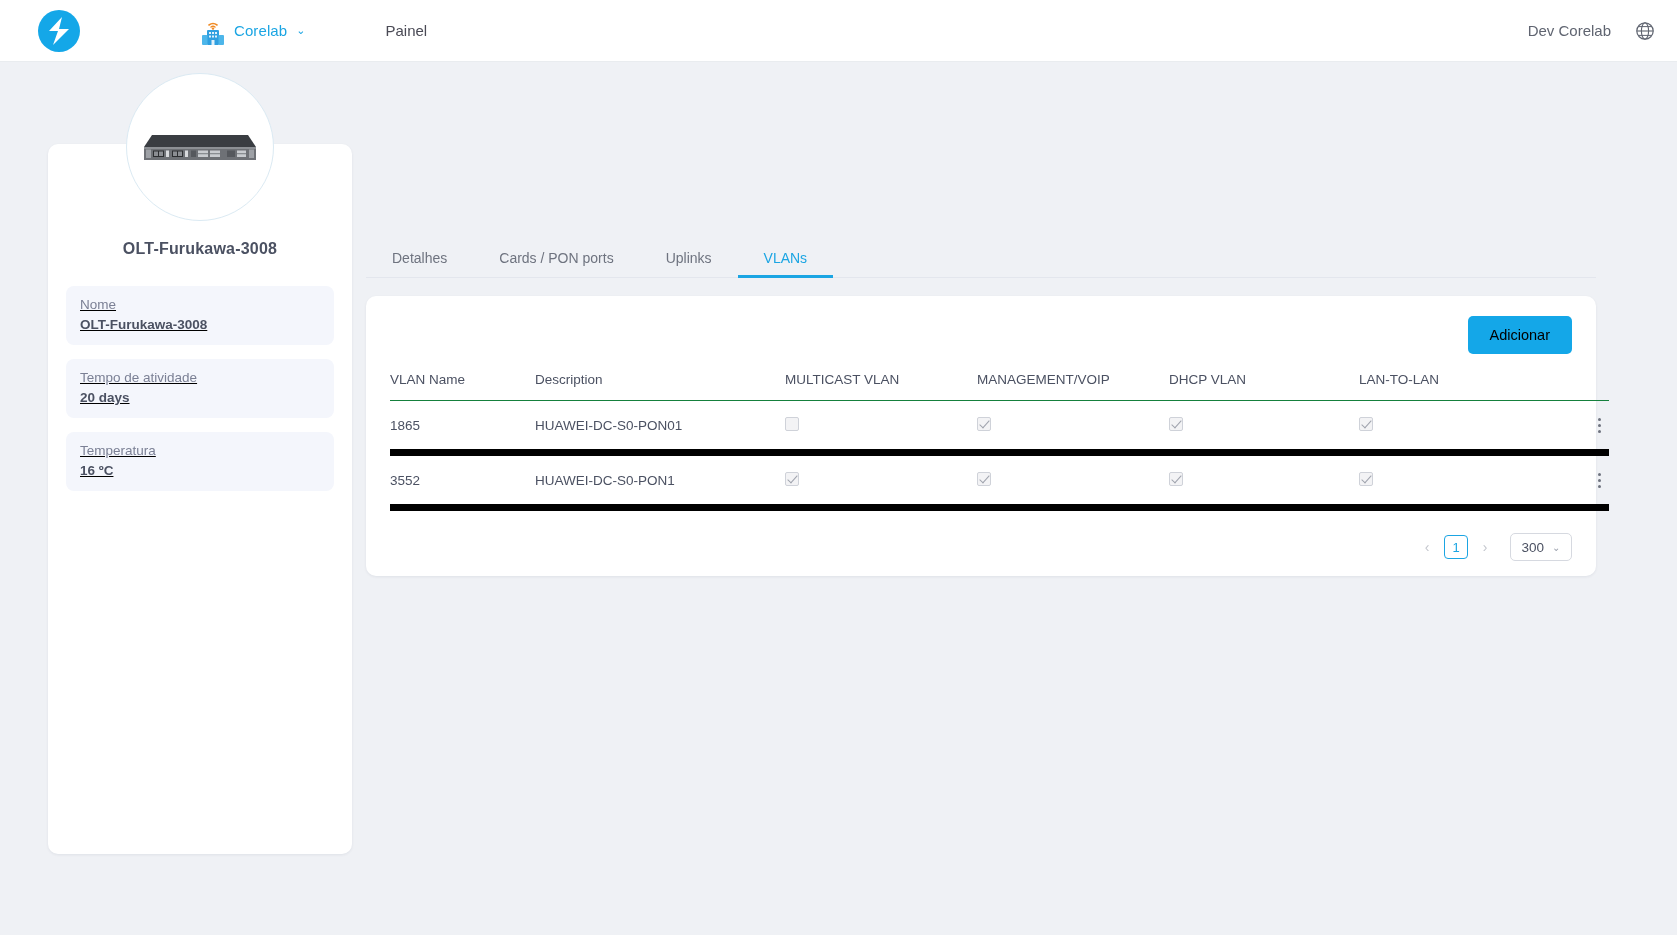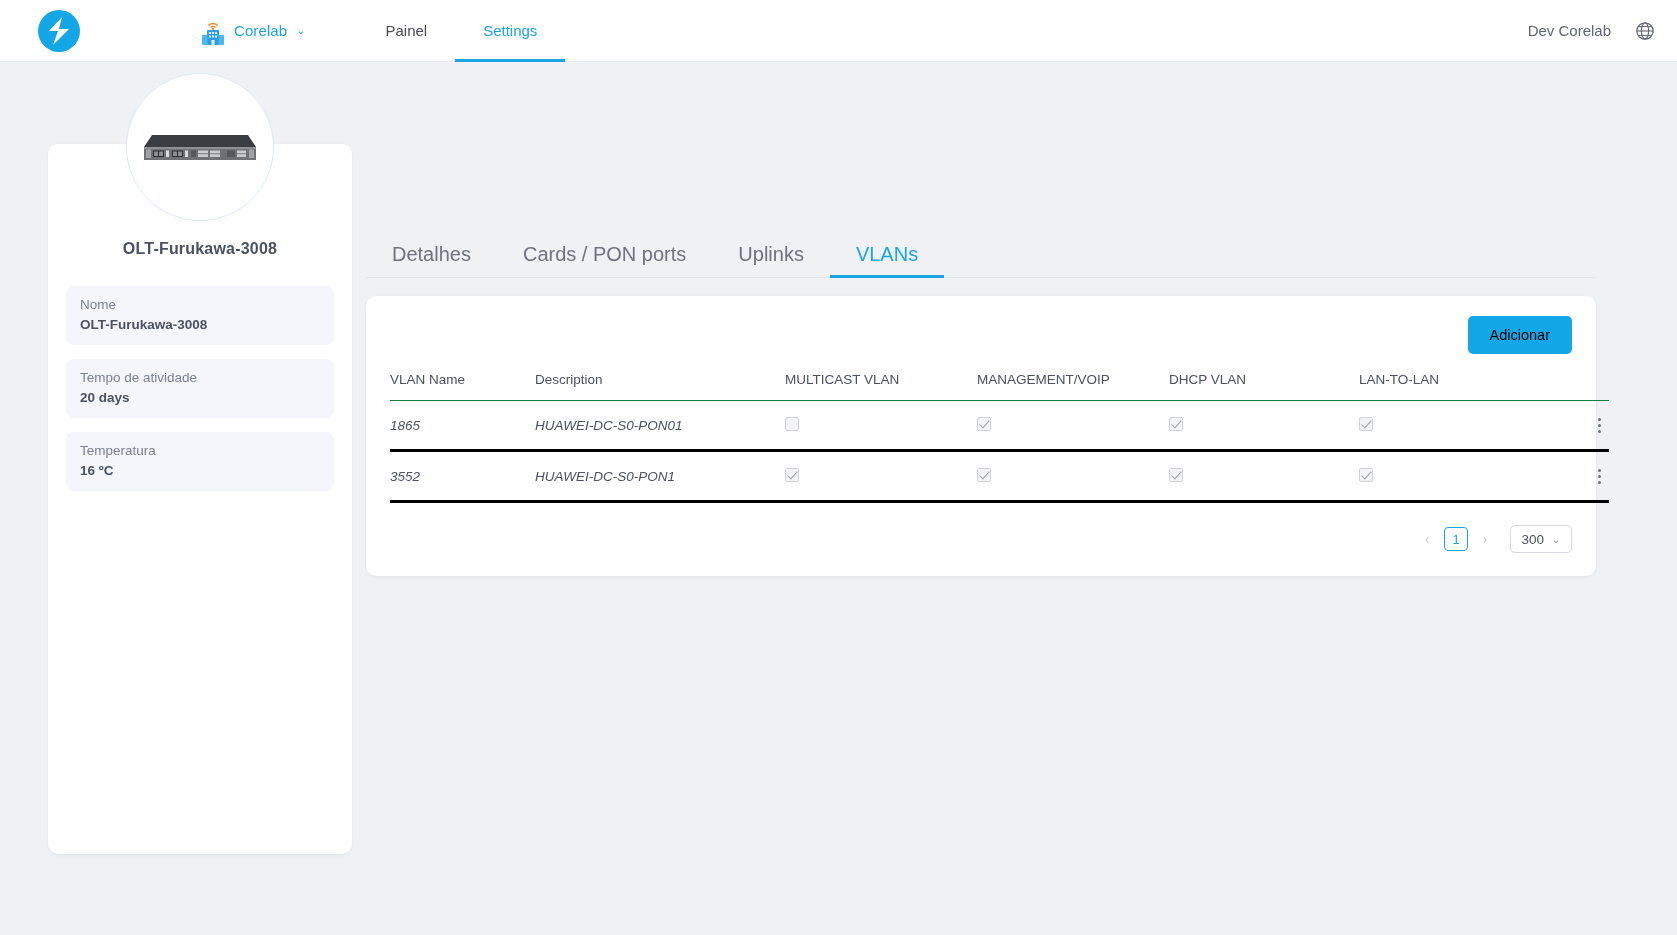--- a/index.html
+++ b/index.html
@@ -117,21 +117,21 @@
     overflow: hidden;
   }
   .device-title {
     margin-top: 96px;
     text-align: center;
     font-size: 16px;
     font-weight: bold;
     color: #4b5162;
     letter-spacing: .2px;
   }
-  .info-list { margin-top: 28px; }
+  .info-list { margin-top: 28px; text-decoration: underline; }
   .info-block {
     background: #f4f6fc;
     border-radius: 8px;
     padding: 11px 14px 13px 14px;
     margin-bottom: 14px;
   }
   .info-label {
     color: #7b8095;
     font-size: 13.5px;
     margin-bottom: 5px;
@@ -149,21 +149,21 @@
     display: flex;
     align-items: flex-end;
     height: 46px;
     border-bottom: 1px solid #e3e6ed;
     margin-top: 170px;
   }
   .tab {
     position: relative;
     padding: 0 26px 11px 26px;
     color: #6e737f;
-    font-size: 20px;
+    font-size: 14px;
     cursor: pointer;
   }
   .tab.active { color: #1ba5e3; }
   .tab.active:after {
     content: "";
     position: absolute;
     left: 0; right: 0; bottom: -1px;
     height: 3px;
     background: #1ba5e3;
   }
@@ -203,23 +203,22 @@
     font-weight: normal;
     color: #4b5162;
     font-size: 13.5px;
     padding: 0 0 13px 0;
     border-bottom: 1px solid #15803d;
   }
   table.vlans td {
     color: #4b5162;
     font-size: 13.5px;
     padding: 16px 0 15px 0;
-    border-bottom: 3px solid #000000;
+    border-bottom: 7px solid #000000;
     vertical-align: middle;
-    font-style: italic;
   }
   .col-name  { width: 145px; }
   .col-desc  { width: 250px; }
   .col-chk   { width: 192px; }
   .col-chk4  { width: 190px; }
   .col-act   { width: 60px; }
 
   .chk {
     width: 14px; height: 14px;
     border: 1px solid #cfd2d9;
@@ -322,23 +321,20 @@
       <rect x="15" y="19.5" width="2" height="2" fill="#dff1fb"></rect>
       <rect x="11.5" y="24" width="3" height="5" fill="#dff1fb"></rect>
     </svg>
     <span class="org-name">Corelab</span>
     <span class="chev">⌄</span>
   </div>
 
   <div class="nav">
     <div class="nav-item">
       <span>Painel</span>
-    </div>
-    <div class="nav-item active">
-      <span>Settings</span>
     </div>
   </div>
 
   <div class="header-right">
     <span class="user-name">Dev Corelab</span>
     <svg class="globe" width="20" height="20" viewBox="0 0 20 20">
       <circle cx="10" cy="10" r="8.2" fill="none" stroke="#5f6470" stroke-width="1.2"></circle>
       <ellipse cx="10" cy="10" rx="3.6" ry="8.2" fill="none" stroke="#5f6470" stroke-width="1.1"></ellipse>
       <line x1="1.8" y1="10" x2="18.2" y2="10" stroke="#5f6470" stroke-width="1.1"></line>
       <line x1="3" y1="5.6" x2="17" y2="5.6" stroke="#5f6470" stroke-width="1"></line>

